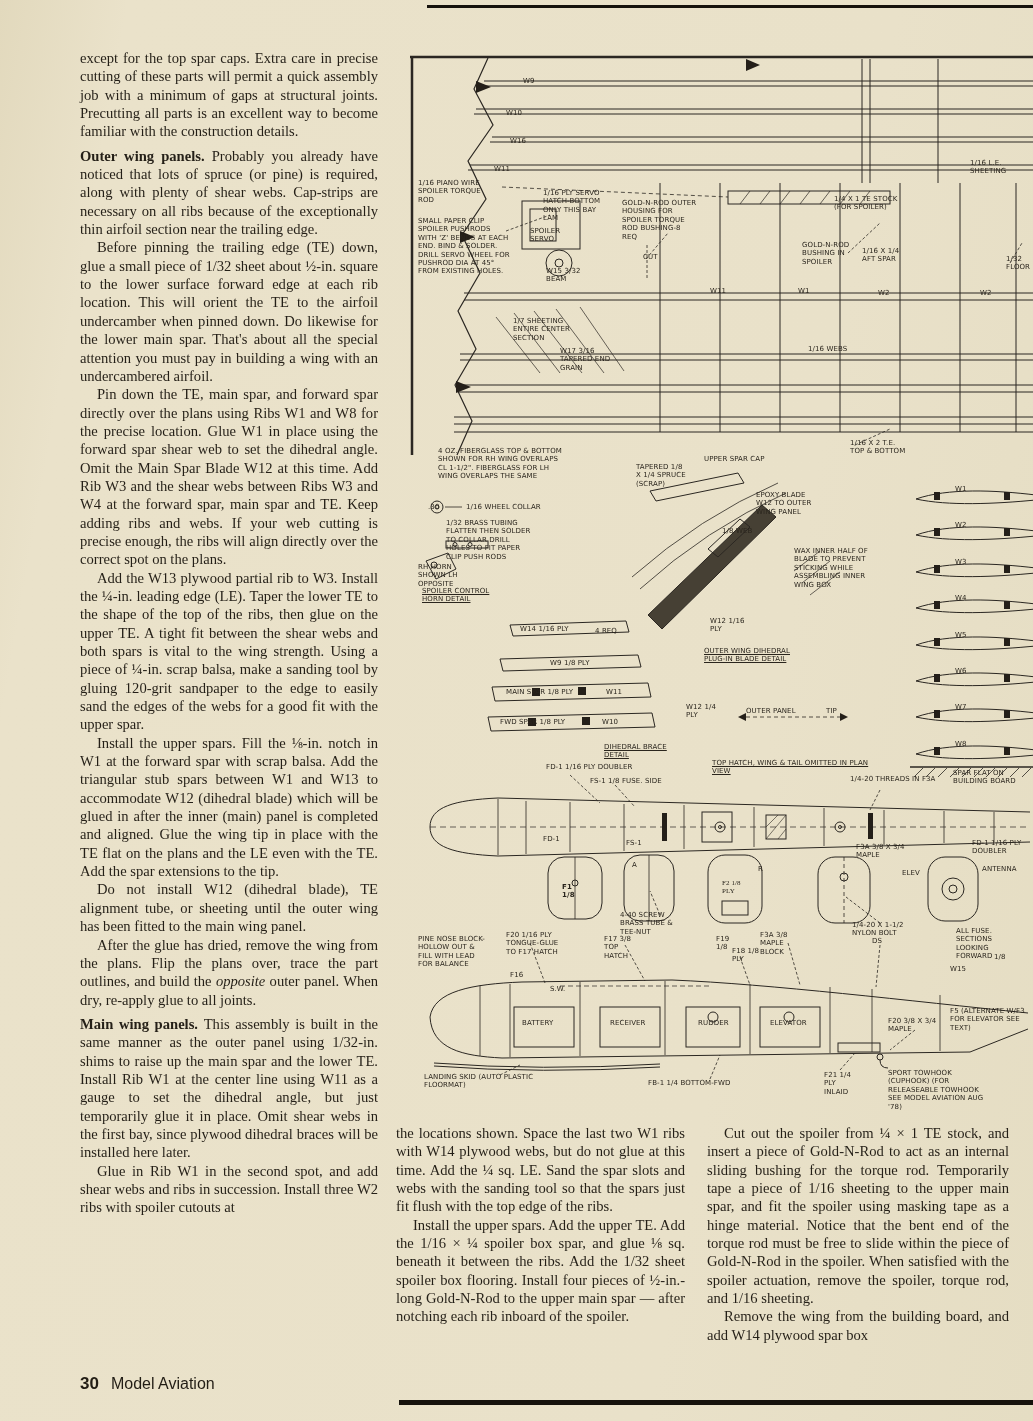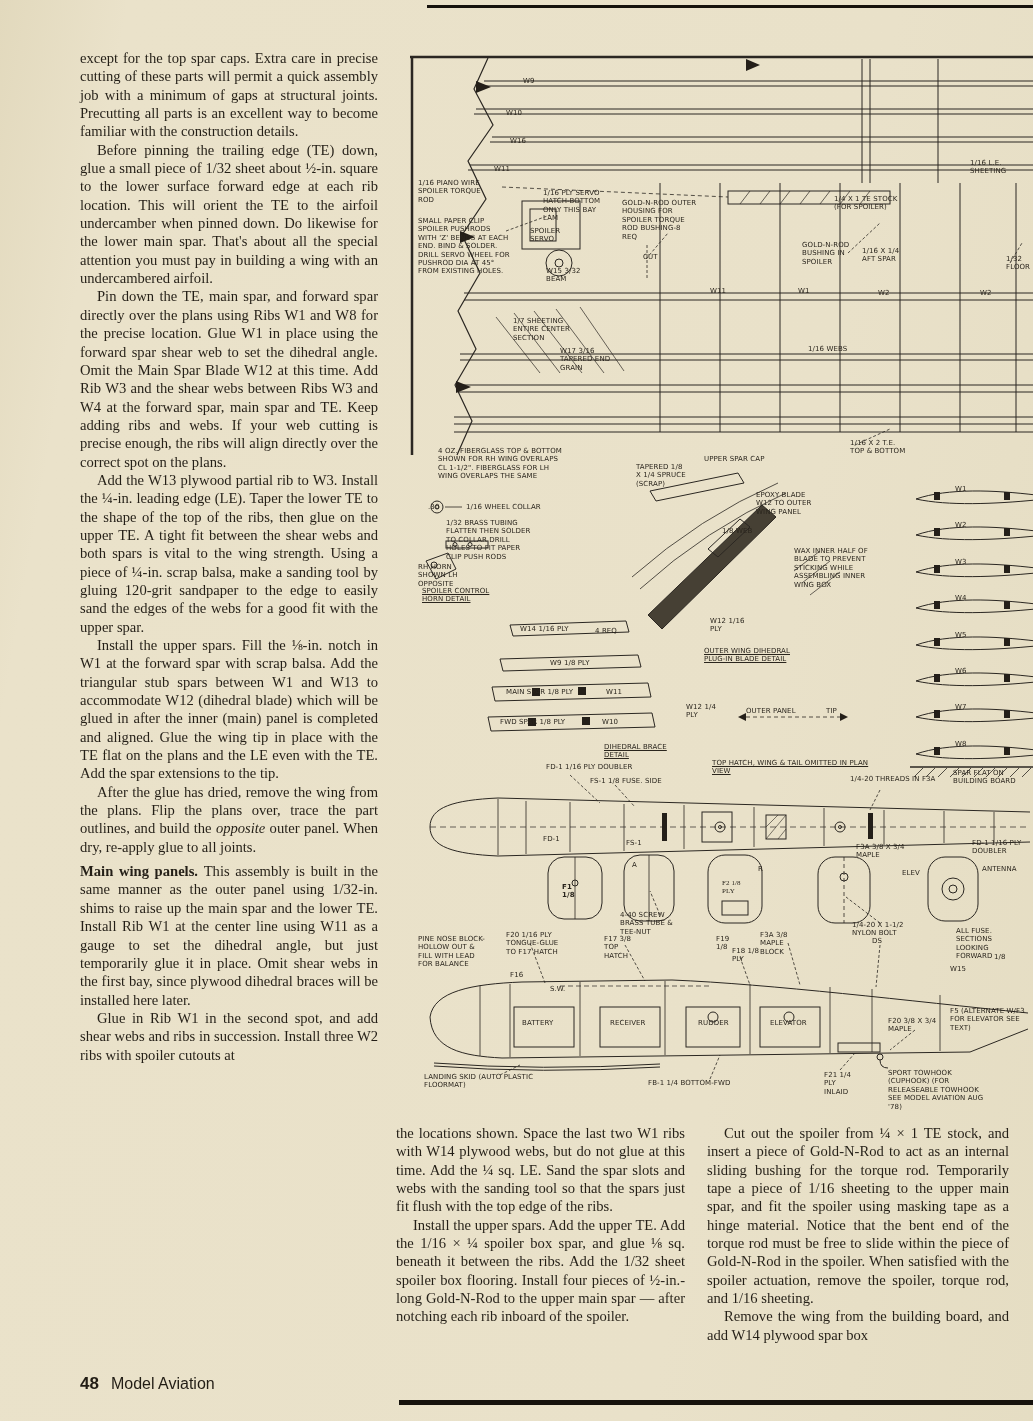--- a/index.html
+++ b/index.html
@@ -30,24 +30,26 @@
 </head>
 <body>
 
 <div class="page">
 
   <div class="edge top"></div>
   <div class="edge bottom"></div>
 
   <div class="col col-left" id="col-left">
       <p>except for the top spar caps. Extra care in precise cutting of these parts will permit a quick assembly job with a minimum of gaps at structural joints. Precutting all parts is an excellent way to become familiar with the construction details.</p>
+      <p class="sp"><b>Outer wing panels. </b>Probably you already have noticed that lots of spruce (or pine) is required, along with plenty of shear webs. Cap-strips are necessary on all ribs because of the exceptionally thin airfoil section near the trailing edge.</p>
       <p class="ind">Before pinning the trailing edge (TE) down, glue a small piece of 1/32 sheet about ½-in. square to the lower surface forward edge at each rib location. This will orient the TE to the airfoil undercamber when pinned down. Do likewise for the lower main spar. That's about all the special attention you must pay in building a wing with an undercambered airfoil.</p>
       <p class="ind">Pin down the TE, main spar, and forward spar directly over the plans using Ribs W1 and W8 for the precise location. Glue W1 in place using the forward spar shear web to set the dihedral angle. Omit the Main Spar Blade W12 at this time. Add Rib W3 and the shear webs between Ribs W3 and W4 at the forward spar, main spar and TE. Keep adding ribs and webs. If your web cutting is precise enough, the ribs will align directly over the correct spot on the plans.</p>
       <p class="ind">Add the W13 plywood partial rib to W3. Install the ¼-in. leading edge (LE). Taper the lower TE to the shape of the top of the ribs, then glue on the upper TE. A tight fit between the shear webs and both spars is vital to the wing strength. Using a piece of ¼-in. scrap balsa, make a sanding tool by gluing 120-grit sandpaper to the edge to easily sand the edges of the webs for a good fit with the upper spar.</p>
       <p class="ind">Install the upper spars. Fill the ⅛-in. notch in W1 at the forward spar with scrap balsa. Add the triangular stub spars between W1 and W13 to accommodate W12 (dihedral blade) which will be glued in after the inner (main) panel is completed and aligned. Glue the wing tip in place with the TE flat on the plans and the LE even with the TE. Add the spar extensions to the tip.</p>
+      <p class="ind">Do not install W12 (dihedral blade), TE alignment tube, or sheeting until the outer wing has been fitted to the main wing panel.</p>
       <p class="ind">After the glue has dried, remove the wing from the plans. Flip the plans over, trace the part outlines, and build the <i>opposite</i> outer panel. When dry, re-apply glue to all joints.</p>
       <p class="sp"><b>Main wing panels. </b>This assembly is built in the same manner as the outer panel using 1/32-in. shims to raise up the main spar and the lower TE. Install Rib W1 at the center line using W11 as a gauge to set the dihedral angle, but just temporarily glue it in place. Omit shear webs in the first bay, since plywood dihedral braces will be installed here later.</p>
       <p class="ind">Glue in Rib W1 in the second spot, and add shear webs and ribs in succession. Install three W2 ribs with spoiler cutouts at</p>
     </div>
 
   <div class="drawing">
     <svg width="623" height="1058" viewBox="0 0 623 1058">
 
       <g stroke="#2b2722" fill="none" stroke-width="1">
         <path d="M0,2 H623" stroke-width="2.5"></path>
@@ -298,16 +300,16 @@
   <div class="col col-mid" id="col-mid">
       <p>the locations shown. Space the last two W1 ribs with W14 plywood webs, but do not glue at this time. Add the ¼ sq. LE. Sand the spar slots and webs with the sanding tool so that the spars just fit flush with the top edge of the ribs.</p>
       <p class="ind">Install the upper spars. Add the upper TE. Add the 1/16 × ¼ spoiler box spar, and glue ⅛ sq. beneath it between the ribs. Add the 1/32 sheet spoiler box flooring. Install four pieces of ½-in.-long Gold-N-Rod to the upper main spar — after notching each rib inboard of the spoiler.</p>
     </div>
   <div class="col col-right" id="col-right">
       <p class="ind">Cut out the spoiler from ¼ × 1 TE stock, and insert a piece of Gold-N-Rod to act as an internal sliding bushing for the torque rod. Temporarily tape a piece of 1/16 sheeting to the upper main spar, and fit the spoiler using masking tape as a hinge material. Notice that the bent end of the torque rod must be free to slide within the piece of Gold-N-Rod in the spoiler. When satisfied with the spoiler actuation, remove the spoiler, torque rod, and 1/16 sheeting.</p>
       <p class="ind">Remove the wing from the building board, and add W14 plywood spar box</p>
     </div>
 
   <div class="footer">
-    <span class="num">48</span><span class="mag">Model Aviation</span>
+    <span class="num">30</span><span class="mag">Model Aviation</span>
   </div>
 
 </div>
 
 </body></html>

